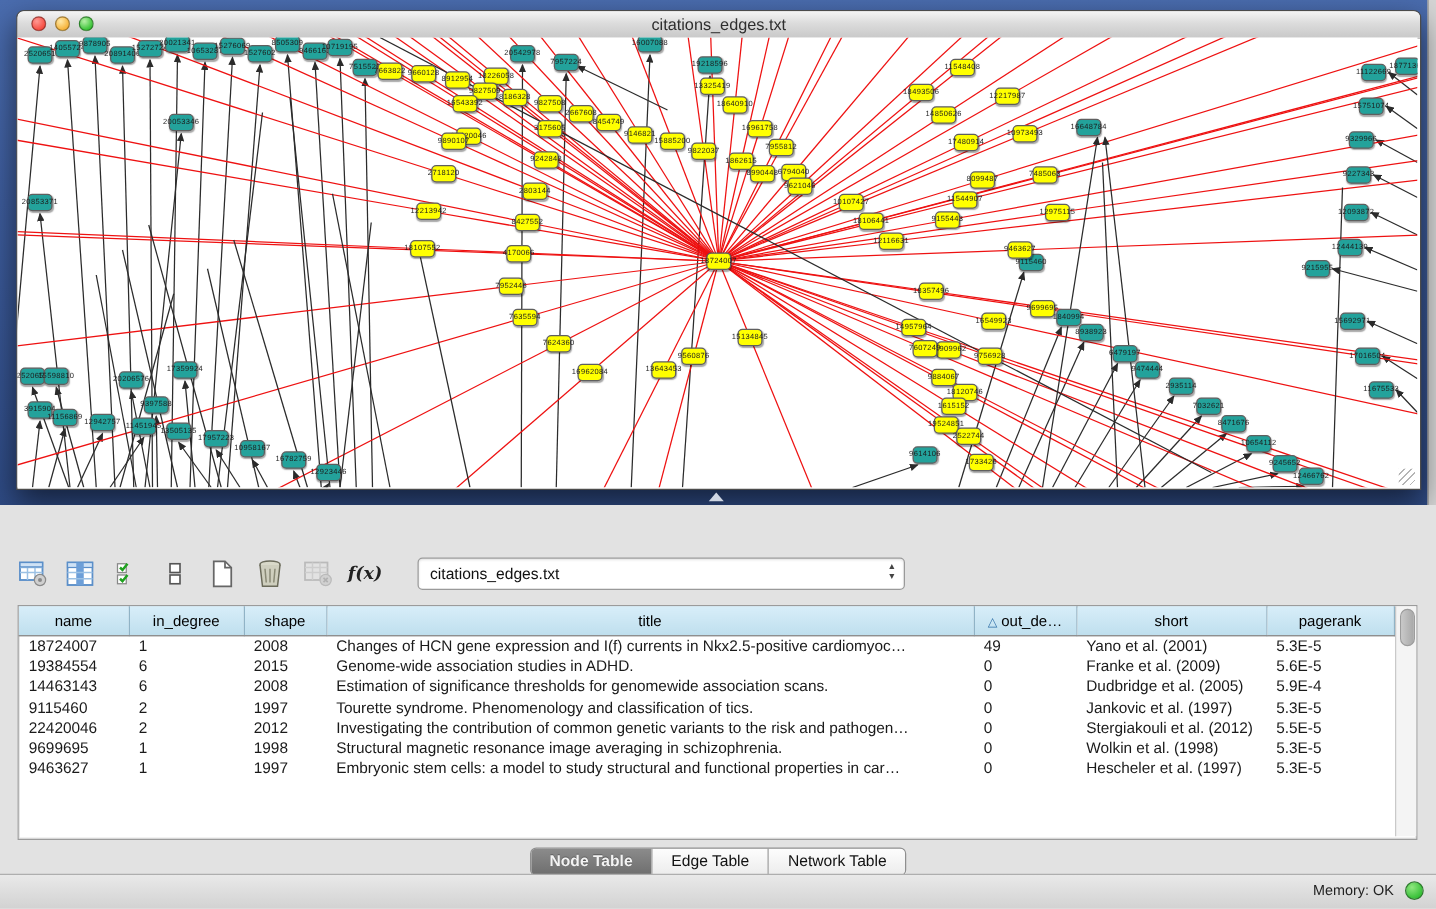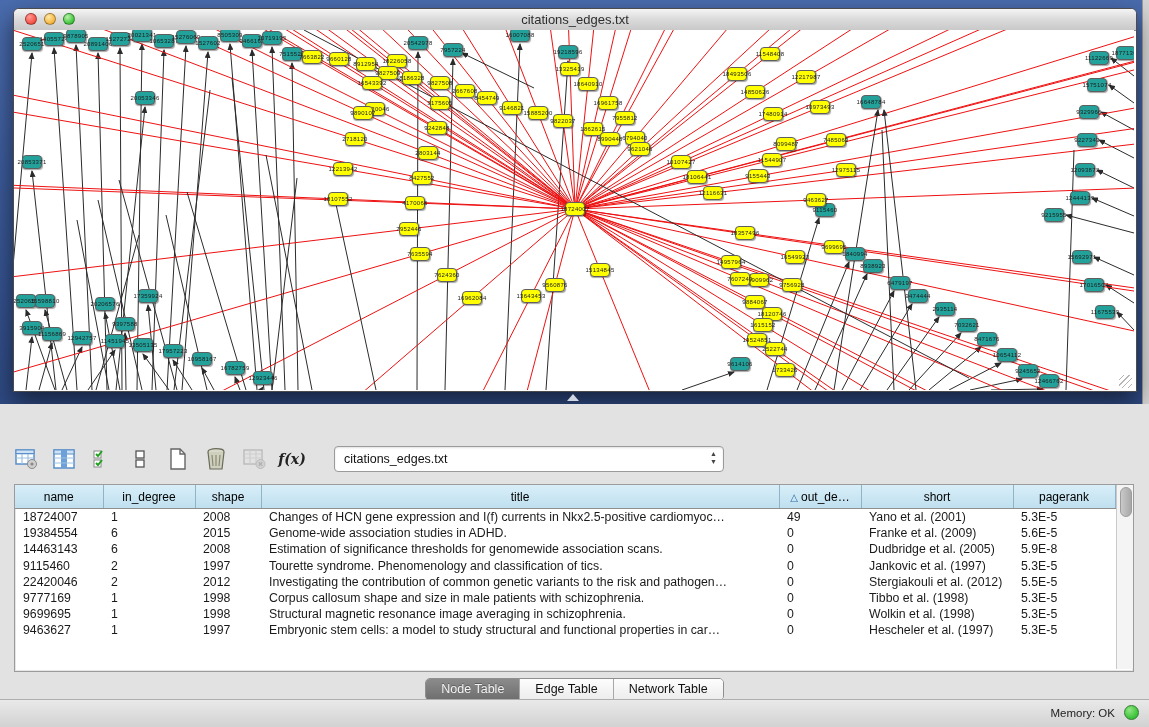--- a/index.html
+++ b/index.html
@@ -61,21 +61,21 @@
     white-space:nowrap;overflow:hidden;}
   .vscroll{position:absolute;right:0;top:0;width:16px;height:184px;background:#f4f4f4;border-left:1px solid #c9c9c9;}
   .vthumb{position:absolute;left:2.5px;top:2px;width:10px;height:28px;border-radius:6px;
     background:linear-gradient(90deg,#c9c9c9,#a8a8a8);border:1px solid #9c9c9c;}
   
   .tabsbar{position:absolute;left:0;top:274px;width:1149px;height:26px;display:flex;justify-content:center;}
   .segmented{display:flex;border:1px solid #8f8f8f;border-radius:5px;overflow:hidden;height:21px;
     box-shadow:0 1px 0 rgba(255,255,255,.7);}
   .seg{padding:0 15px;font-size:12.5px;line-height:21px;color:#111;cursor:default;
     background:linear-gradient(180deg,#fdfdfd,#ececec);border-left:1px solid #a8a8a8;}
-  .seg:first-child{border-left:none;}
+  .seg:first-child{border-left:none;font-weight:bold;}
   .seg.active{background:linear-gradient(180deg,#8b8b8b,#6e6e6e);color:#f3f3f3;text-shadow:0 -1px 0 rgba(0,0,0,.3);}
   
   .statusbar{position:absolute;left:0;bottom:0;width:1149px;height:27px;
     background:linear-gradient(180deg,#e9e9e9,#d2d2d2);border-top:1px solid #aeaeae;}
   .mem{position:absolute;right:34px;top:7px;font-size:11.5px;color:#222;}
   .memdot{position:absolute;right:10px;top:5px;width:15px;height:15px;border-radius:50%;
     border:1px solid #2f7a2f;background:radial-gradient(circle at 35% 30%,#8fe77f,#39c139 70%);box-sizing:border-box;}
   
   .ic{display:block;}
 </style>
@@ -667,48 +667,39 @@
             <td>Franke et al. (2009)</td>
             <td>5.6E-5</td>
           </tr>
           <tr>
             <td>14463143</td>
             <td>6</td>
             <td>2008</td>
             <td>Estimation of significance thresholds for genomewide association scans.</td>
             <td>0</td>
             <td>Dudbridge et al. (2005)</td>
-            <td>5.9E-8</td>
+            <td>5.9E-4</td>
           </tr>
           <tr>
             <td>9115460</td>
             <td>2</td>
             <td>1997</td>
             <td>Tourette syndrome. Phenomenology and classification of tics.</td>
             <td>0</td>
             <td>Jankovic et al. (1997)</td>
             <td>5.3E-5</td>
           </tr>
           <tr>
             <td>22420046</td>
             <td>2</td>
             <td>2012</td>
             <td>Investigating the contribution of common genetic variants to the risk and pathogen…</td>
             <td>0</td>
             <td>Stergiakouli et al. (2012)</td>
             <td>5.5E-5</td>
-          </tr>
-          <tr>
-            <td>9777169</td>
-            <td>1</td>
-            <td>1998</td>
-            <td>Corpus callosum shape and size in male patients with schizophrenia.</td>
-            <td>0</td>
-            <td>Tibbo et al. (1998)</td>
-            <td>5.3E-5</td>
           </tr>
           <tr>
             <td>9699695</td>
             <td>1</td>
             <td>1998</td>
             <td>Structural magnetic resonance image averaging in schizophrenia.</td>
             <td>0</td>
             <td>Wolkin et al. (1998)</td>
             <td>5.3E-5</td>
           </tr>

